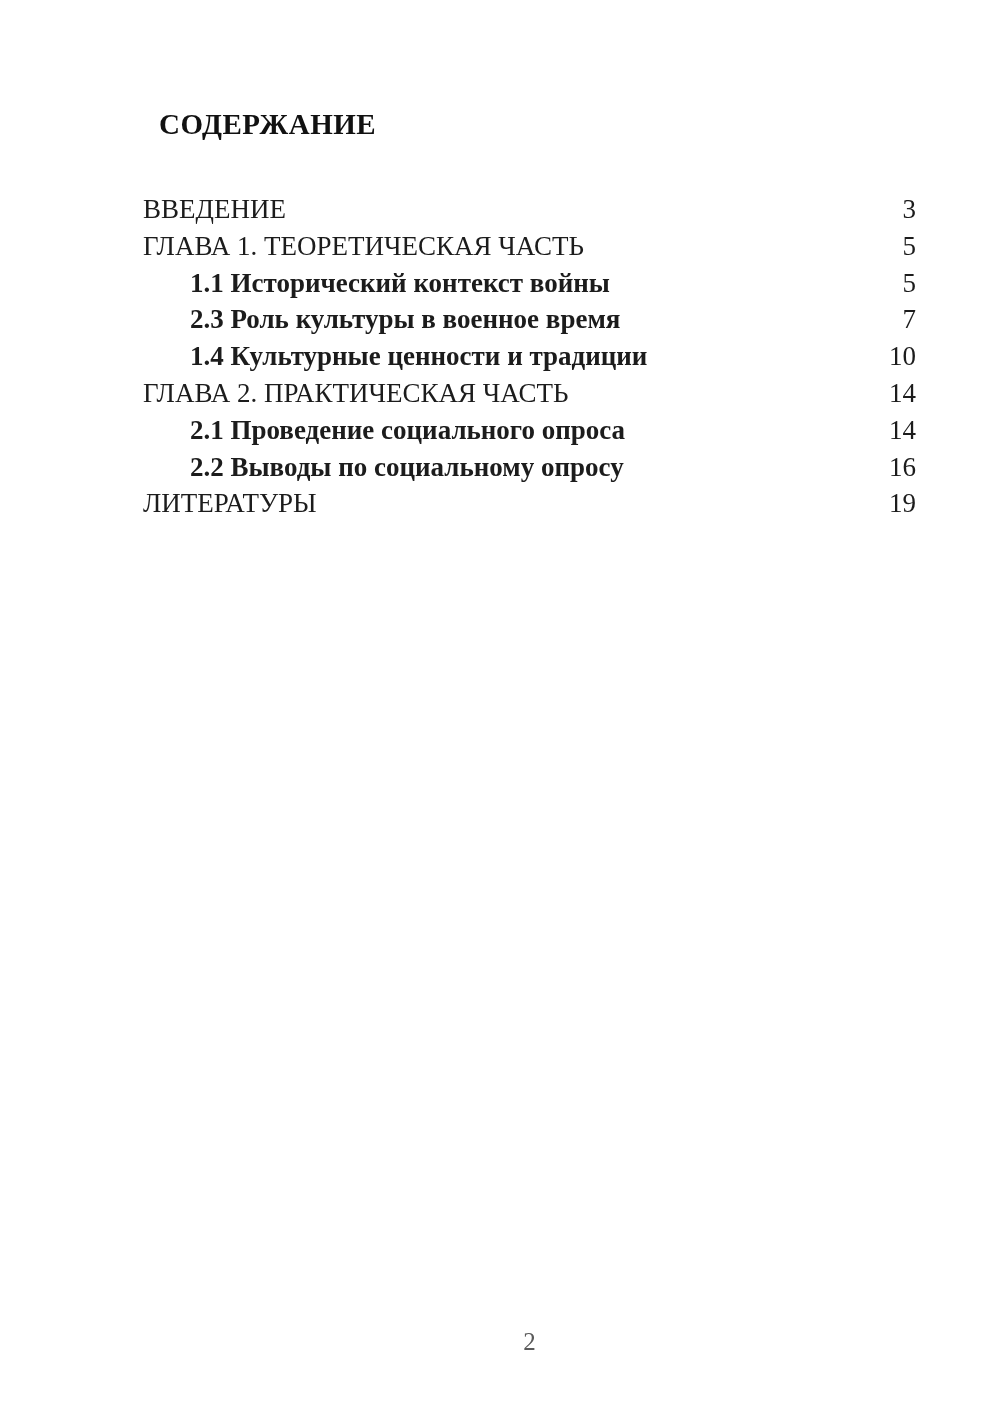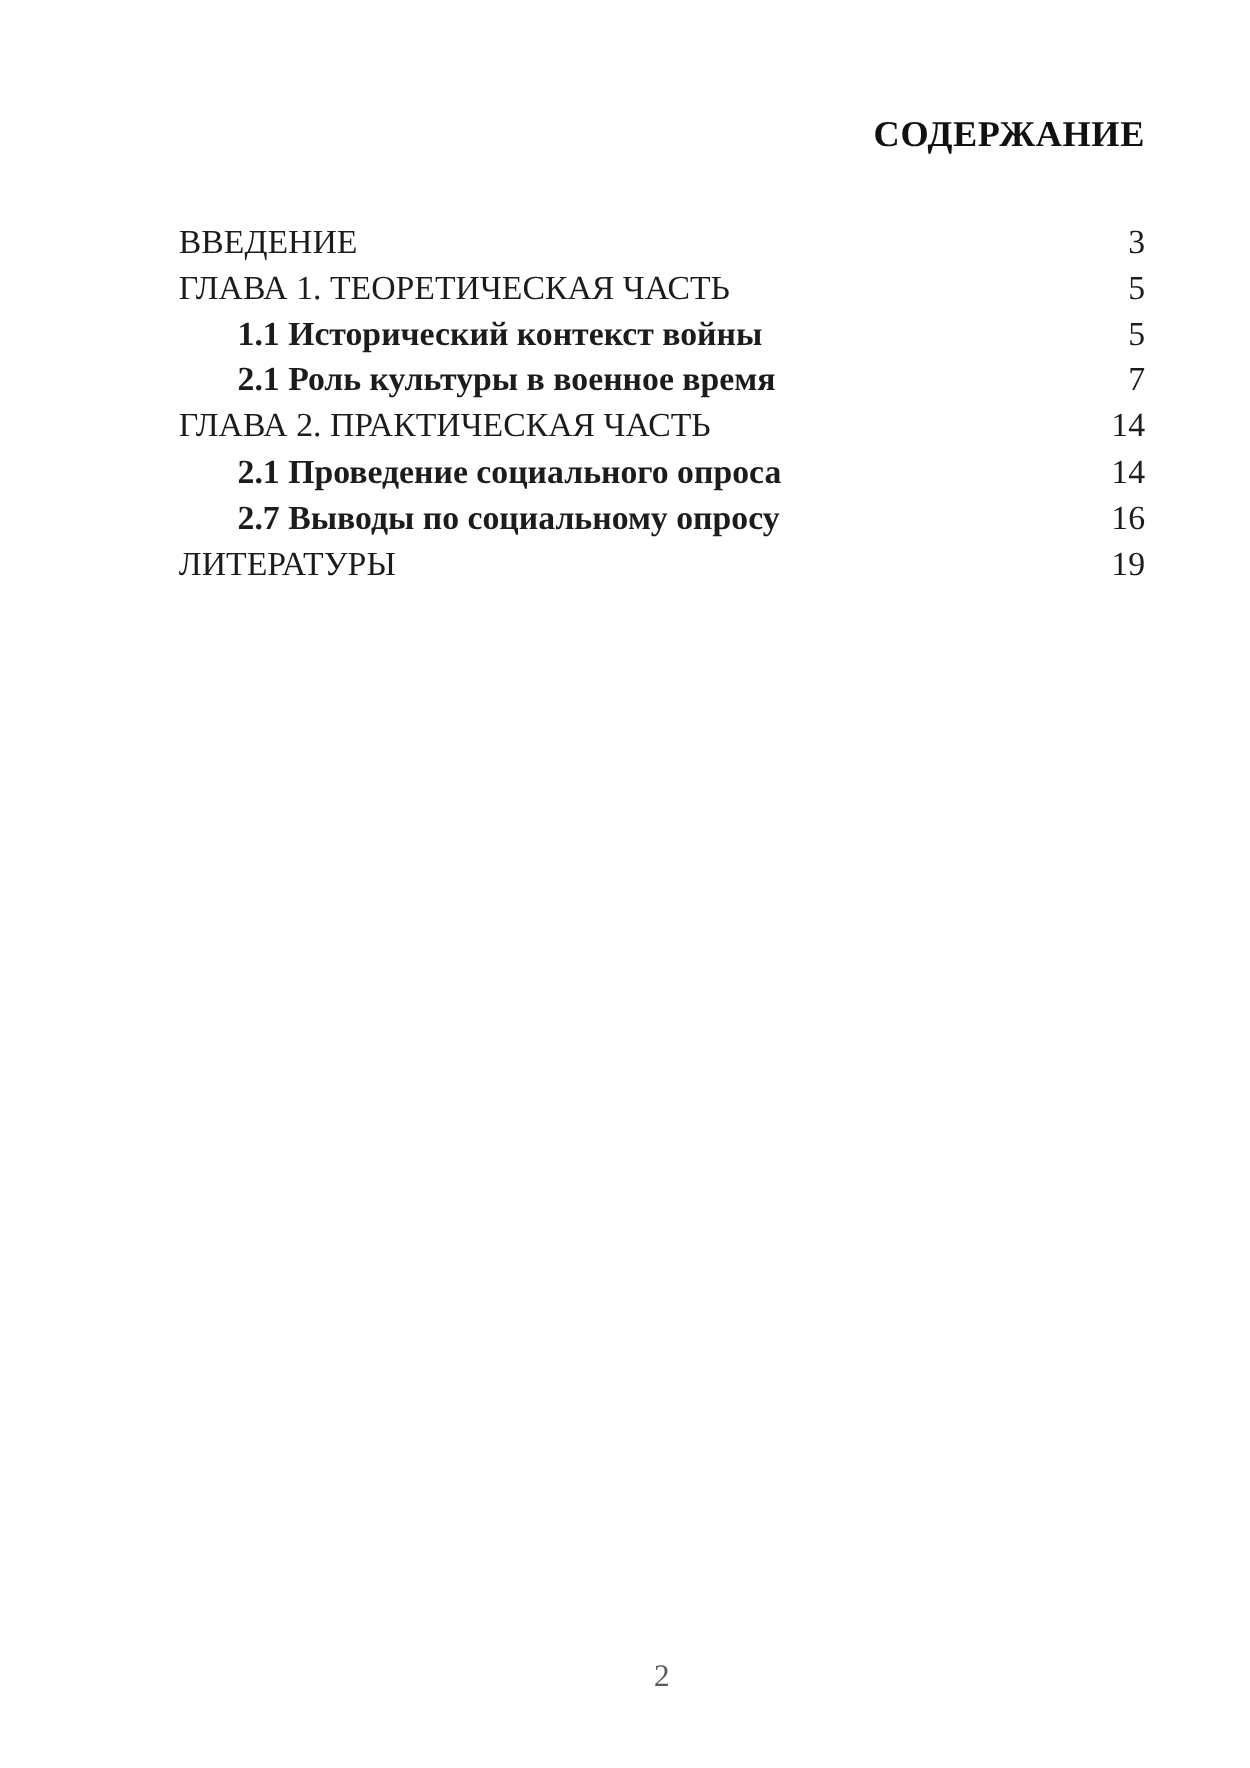--- a/index.html
+++ b/index.html
@@ -12,25 +12,25 @@
     width: 1000px;
     height: 1414px;
     margin: 0 auto;
     background: #ffffff;
     font-family: "Liberation Serif", "DejaVu Serif", serif;
     color: #1c1c1c;
     overflow: hidden;
     box-sizing: border-box;
   }
   .doc-title {
-    margin: 0;
+    margin: 16px;
     padding-top: 92px;
     padding-left: 143px;
     padding-right: 84px;
-    text-align: right;
+    text-align: left;
     font-size: 29px;
     font-weight: bold;
     letter-spacing: 0.5px;
     color: #111111;
   }
   .toc {
     margin-top: 50px;
     padding-left: 143px;
     padding-right: 84px;
   }
@@ -81,33 +81,37 @@
       </div>
       <div class="toc-row lvl0">
         <span class="toc-label">ГЛАВА 1. ТЕОРЕТИЧЕСКАЯ ЧАСТЬ</span>
         <span class="toc-page">5</span>
       </div>
       <div class="toc-row lvl1">
         <span class="toc-label">1.1 Исторический контекст войны</span>
         <span class="toc-page">5</span>
       </div>
       <div class="toc-row lvl1">
-        <span class="toc-label">2.1 Роль культуры в военное время</span>
+        <span class="toc-label">2.3 Роль культуры в военное время</span>
         <span class="toc-page">7</span>
+      </div>
+      <div class="toc-row lvl1">
+        <span class="toc-label">1.4 Культурные ценности и традиции</span>
+        <span class="toc-page">10</span>
       </div>
       <div class="toc-row lvl0">
         <span class="toc-label">ГЛАВА 2. ПРАКТИЧЕСКАЯ ЧАСТЬ</span>
         <span class="toc-page">14</span>
       </div>
       <div class="toc-row lvl1">
         <span class="toc-label">2.1 Проведение социального опроса</span>
         <span class="toc-page">14</span>
       </div>
       <div class="toc-row lvl1">
-        <span class="toc-label">2.7 Выводы по социальному опросу</span>
+        <span class="toc-label">2.2 Выводы по социальному опросу</span>
         <span class="toc-page">16</span>
       </div>
       <div class="toc-row lvl0">
         <span class="toc-label">ЛИТЕРАТУРЫ</span>
         <span class="toc-page">19</span>
       </div>
     </div>
 
   <div class="page-footer">2</div>
 

